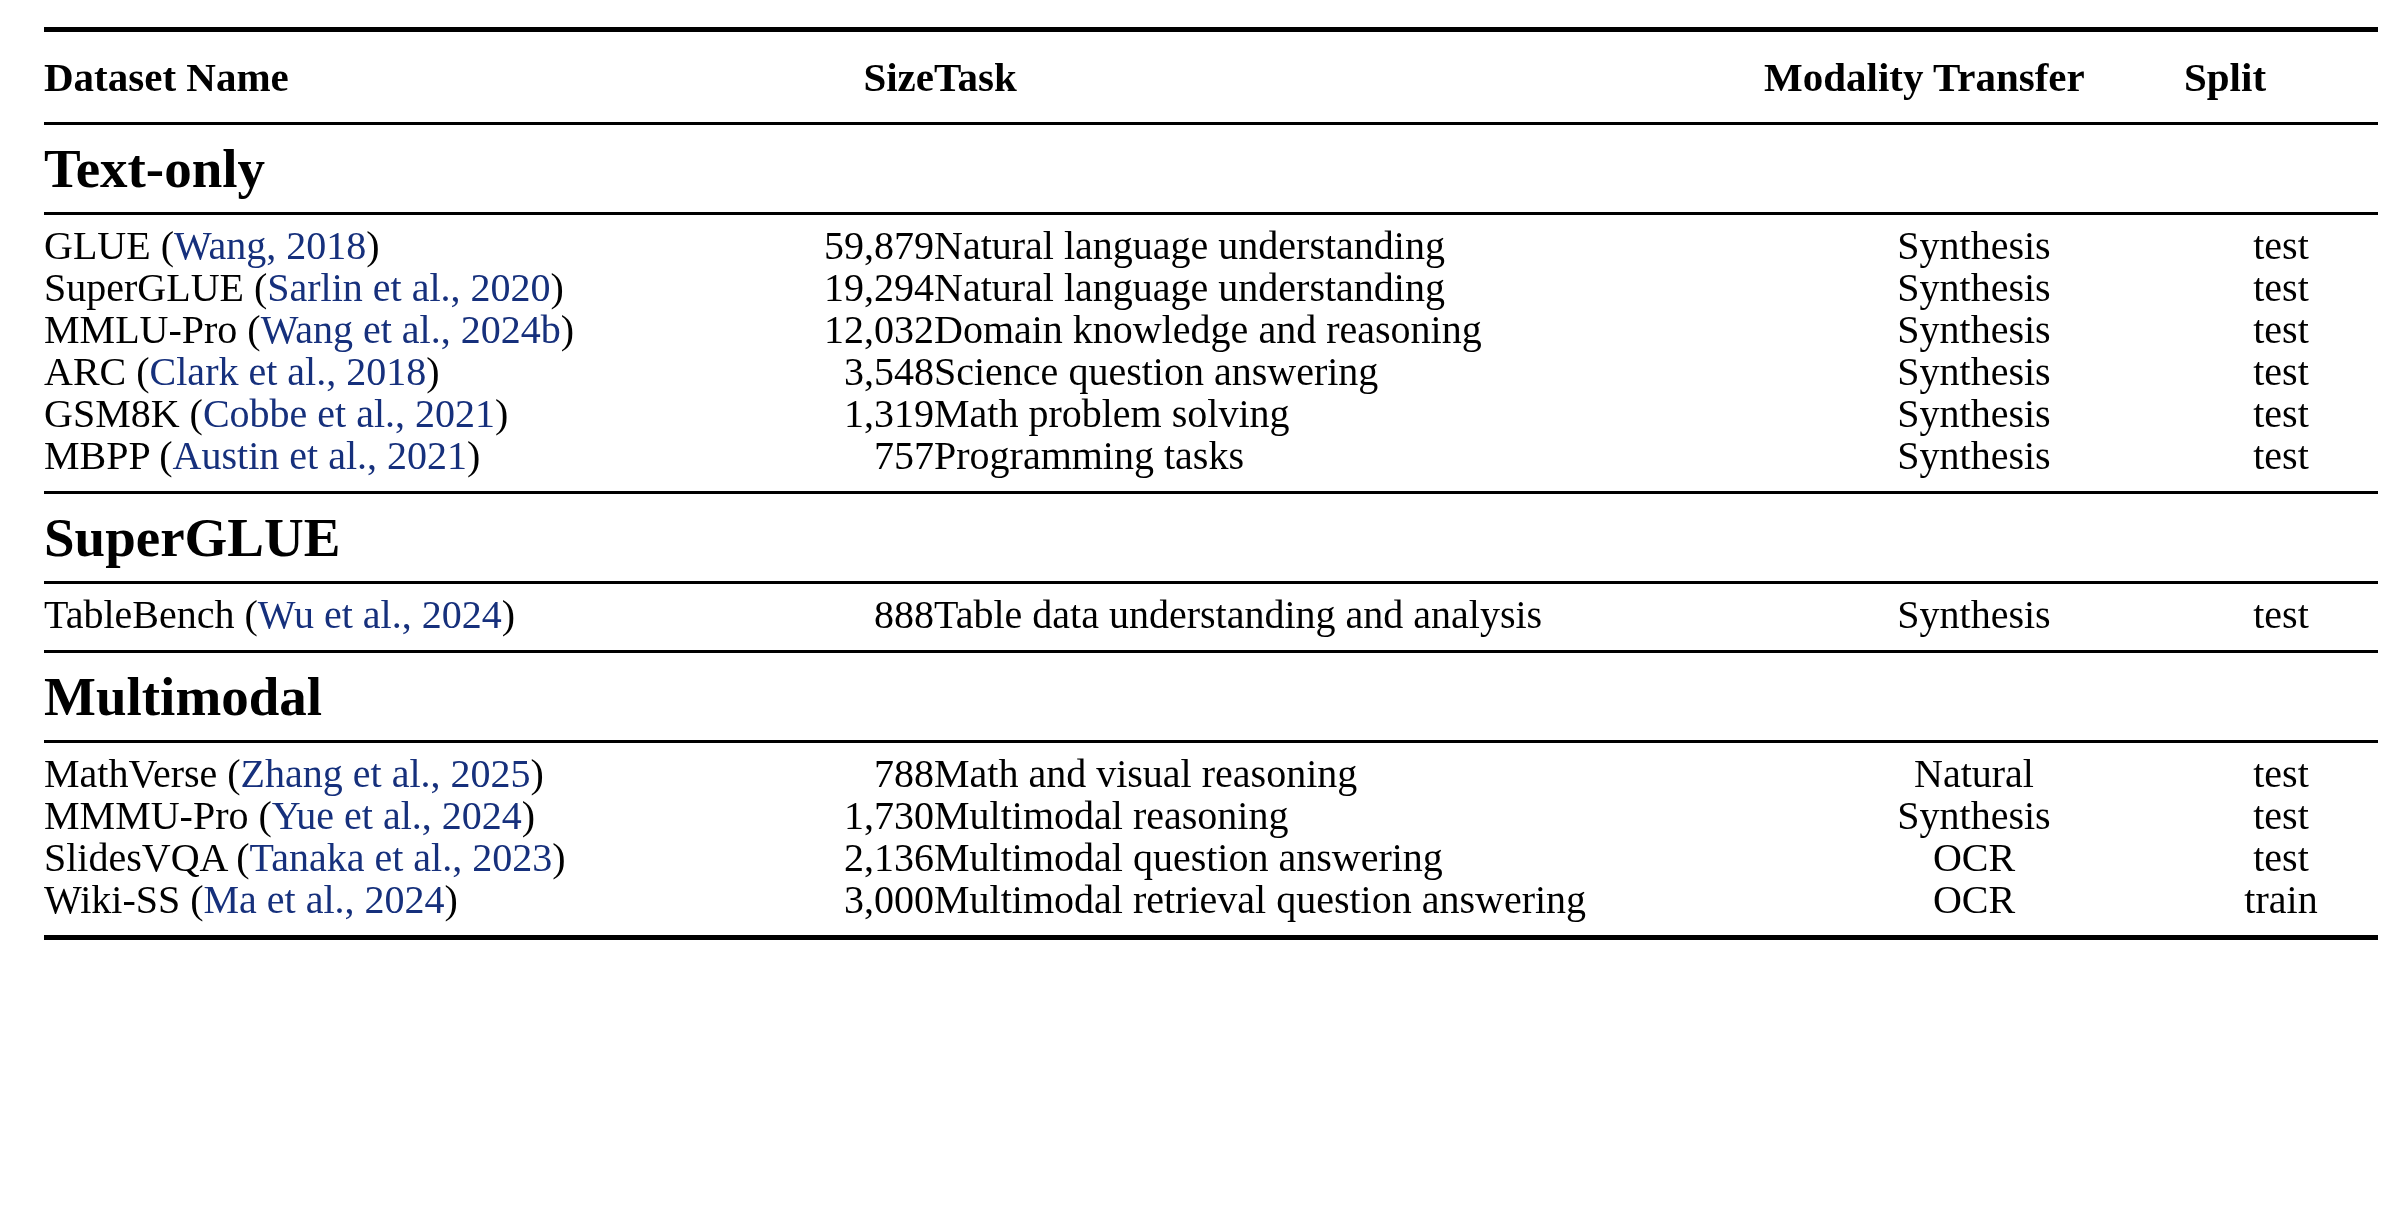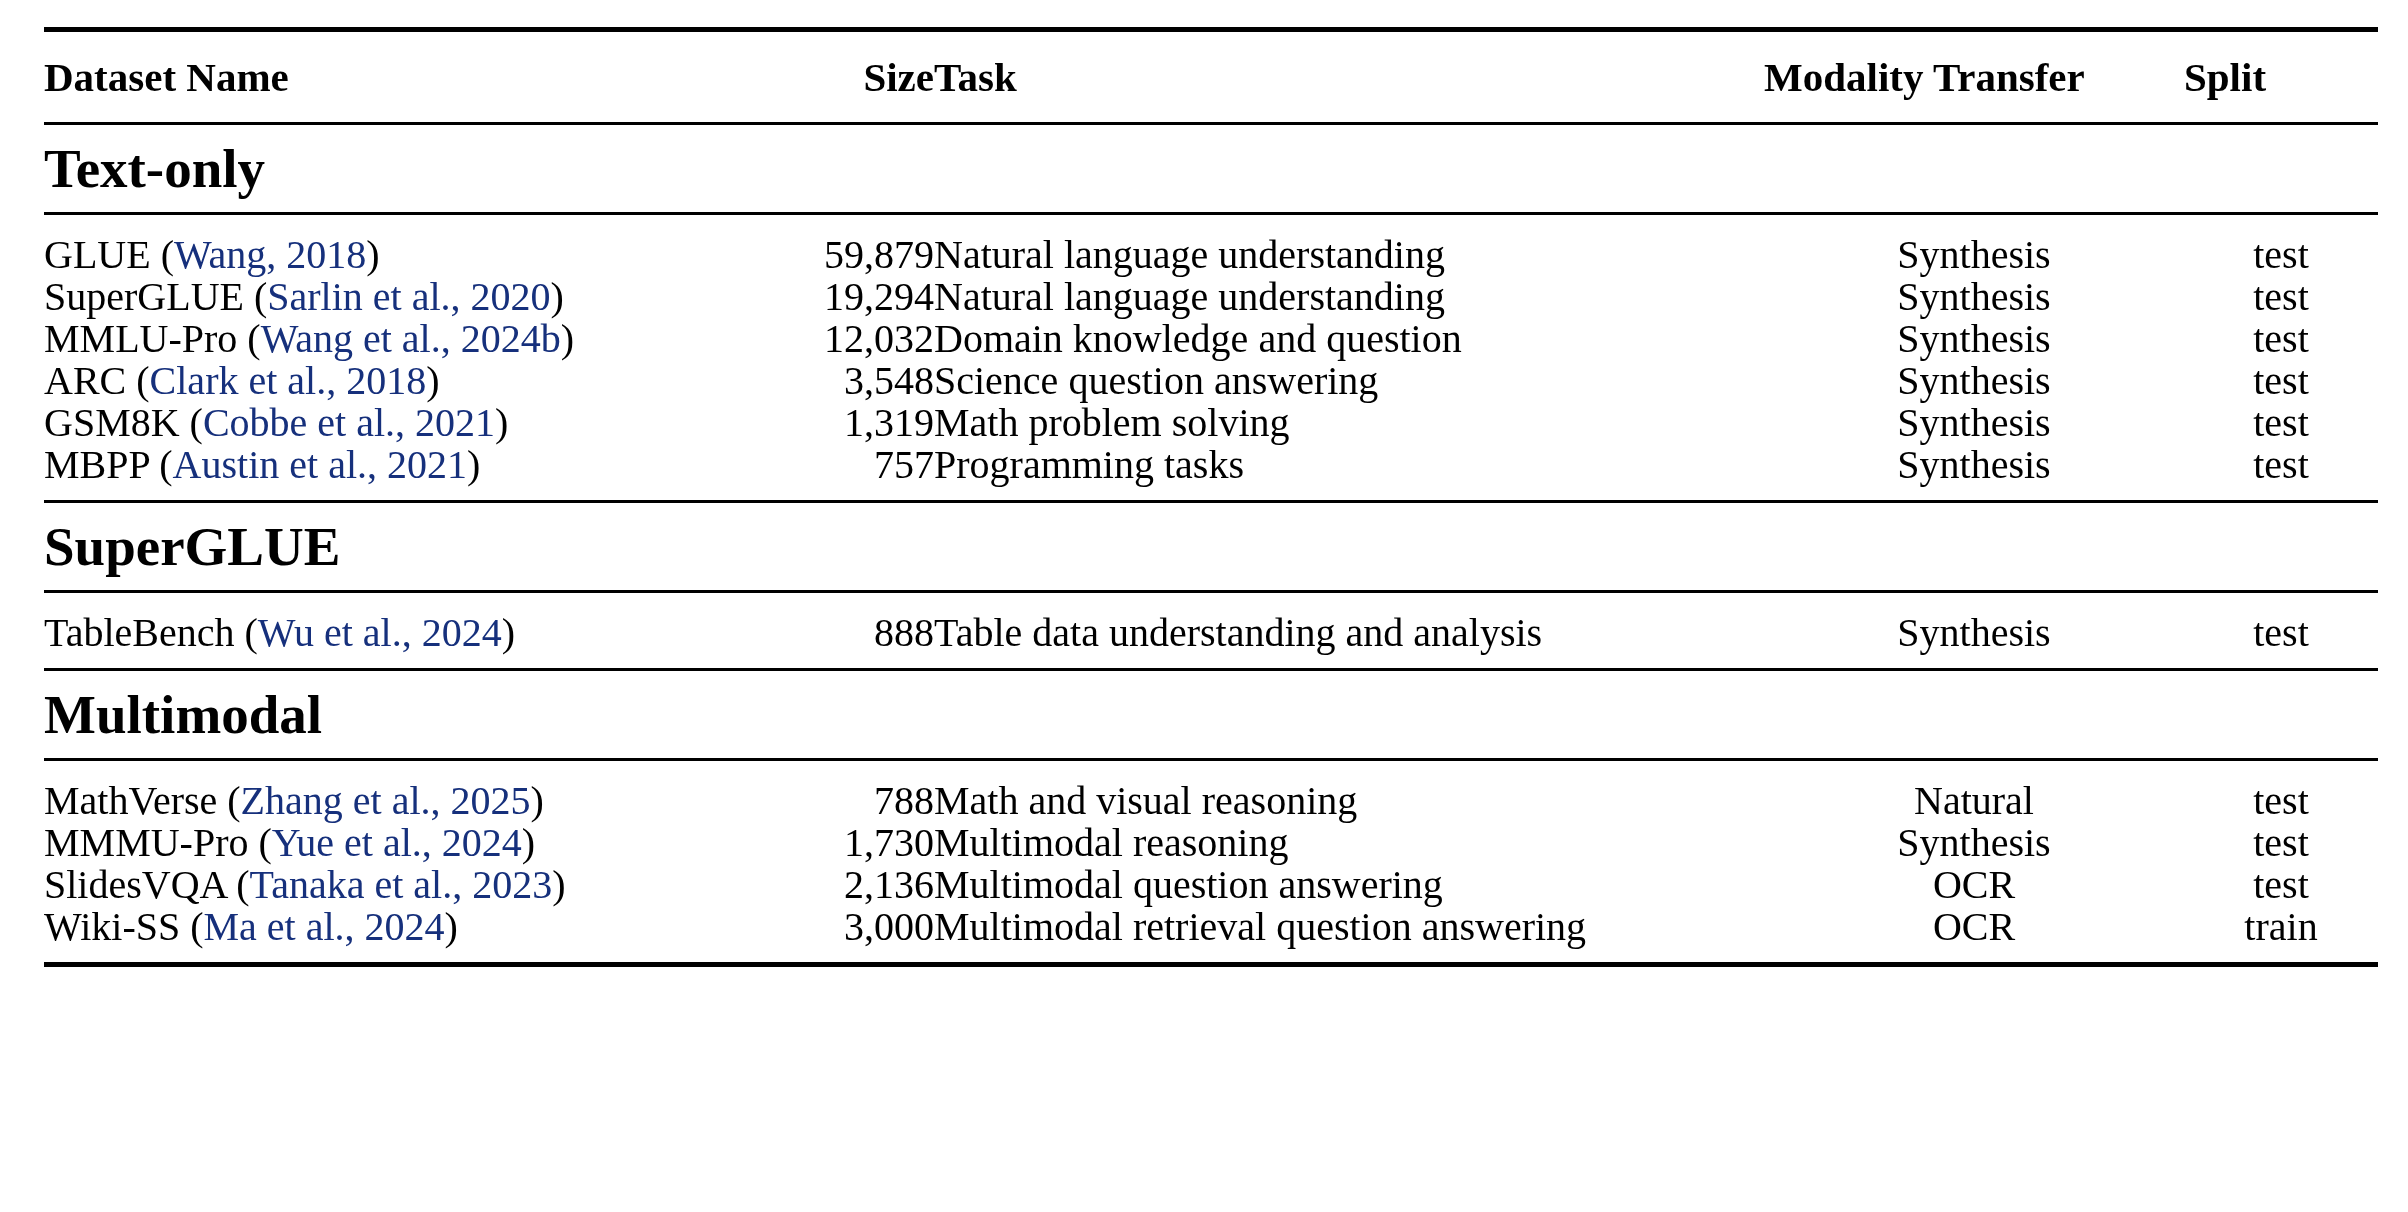--- a/index.html
+++ b/index.html
@@ -72,21 +72,21 @@
     height: 87px;
     vertical-align: middle;
   }
 
   
   tr.data-row > td {
     height: 42px;
     vertical-align: middle;
     white-space: nowrap;
   }
-  tr.data-row.first-in-block > td { padding-top: 19px; }
+  tr.data-row.first-in-block > td { padding-top: 10px; }
   tr.data-row.last-in-block  > td { padding-bottom: 14px; }
 
   td.d-name     { text-align: left;  padding-left: 10px; }
   td.d-size     { text-align: right; padding-right: 8px; }
   td.d-task     { text-align: left;  padding-left: 10px; }
   td.d-modality { text-align: center; }
   td.d-split    { text-align: center; }
 
   .cite {
     color: #16307c;
@@ -137,21 +137,21 @@
         <tr class="data-row">
           <td class="d-name"><span>SuperGLUE</span> <span class="paren">(</span><a class="cite" href="#" style="text-decoration: none; color: rgb(22, 48, 124);">Sarlin et al., 2020</a><span class="paren">)</span></td>
           <td class="d-size">19,294</td>
           <td class="d-task">Natural language understanding</td>
           <td class="d-modality">Synthesis</td>
           <td class="d-split">test</td>
         </tr>
         <tr class="data-row">
           <td class="d-name"><span>MMLU-Pro</span> <span class="paren">(</span><a class="cite" href="#" style="text-decoration: none; color: rgb(22, 48, 124);">Wang et al., 2024b</a><span class="paren">)</span></td>
           <td class="d-size">12,032</td>
-          <td class="d-task">Domain knowledge and question</td>
+          <td class="d-task">Domain knowledge and reasoning</td>
           <td class="d-modality">Synthesis</td>
           <td class="d-split">test</td>
         </tr>
         <tr class="data-row">
           <td class="d-name"><span>ARC</span> <span class="paren">(</span><a class="cite" href="#" style="text-decoration: none; color: rgb(22, 48, 124);">Clark et al., 2018</a><span class="paren">)</span></td>
           <td class="d-size">3,548</td>
           <td class="d-task">Science question answering</td>
           <td class="d-modality">Synthesis</td>
           <td class="d-split">test</td>
         </tr>

